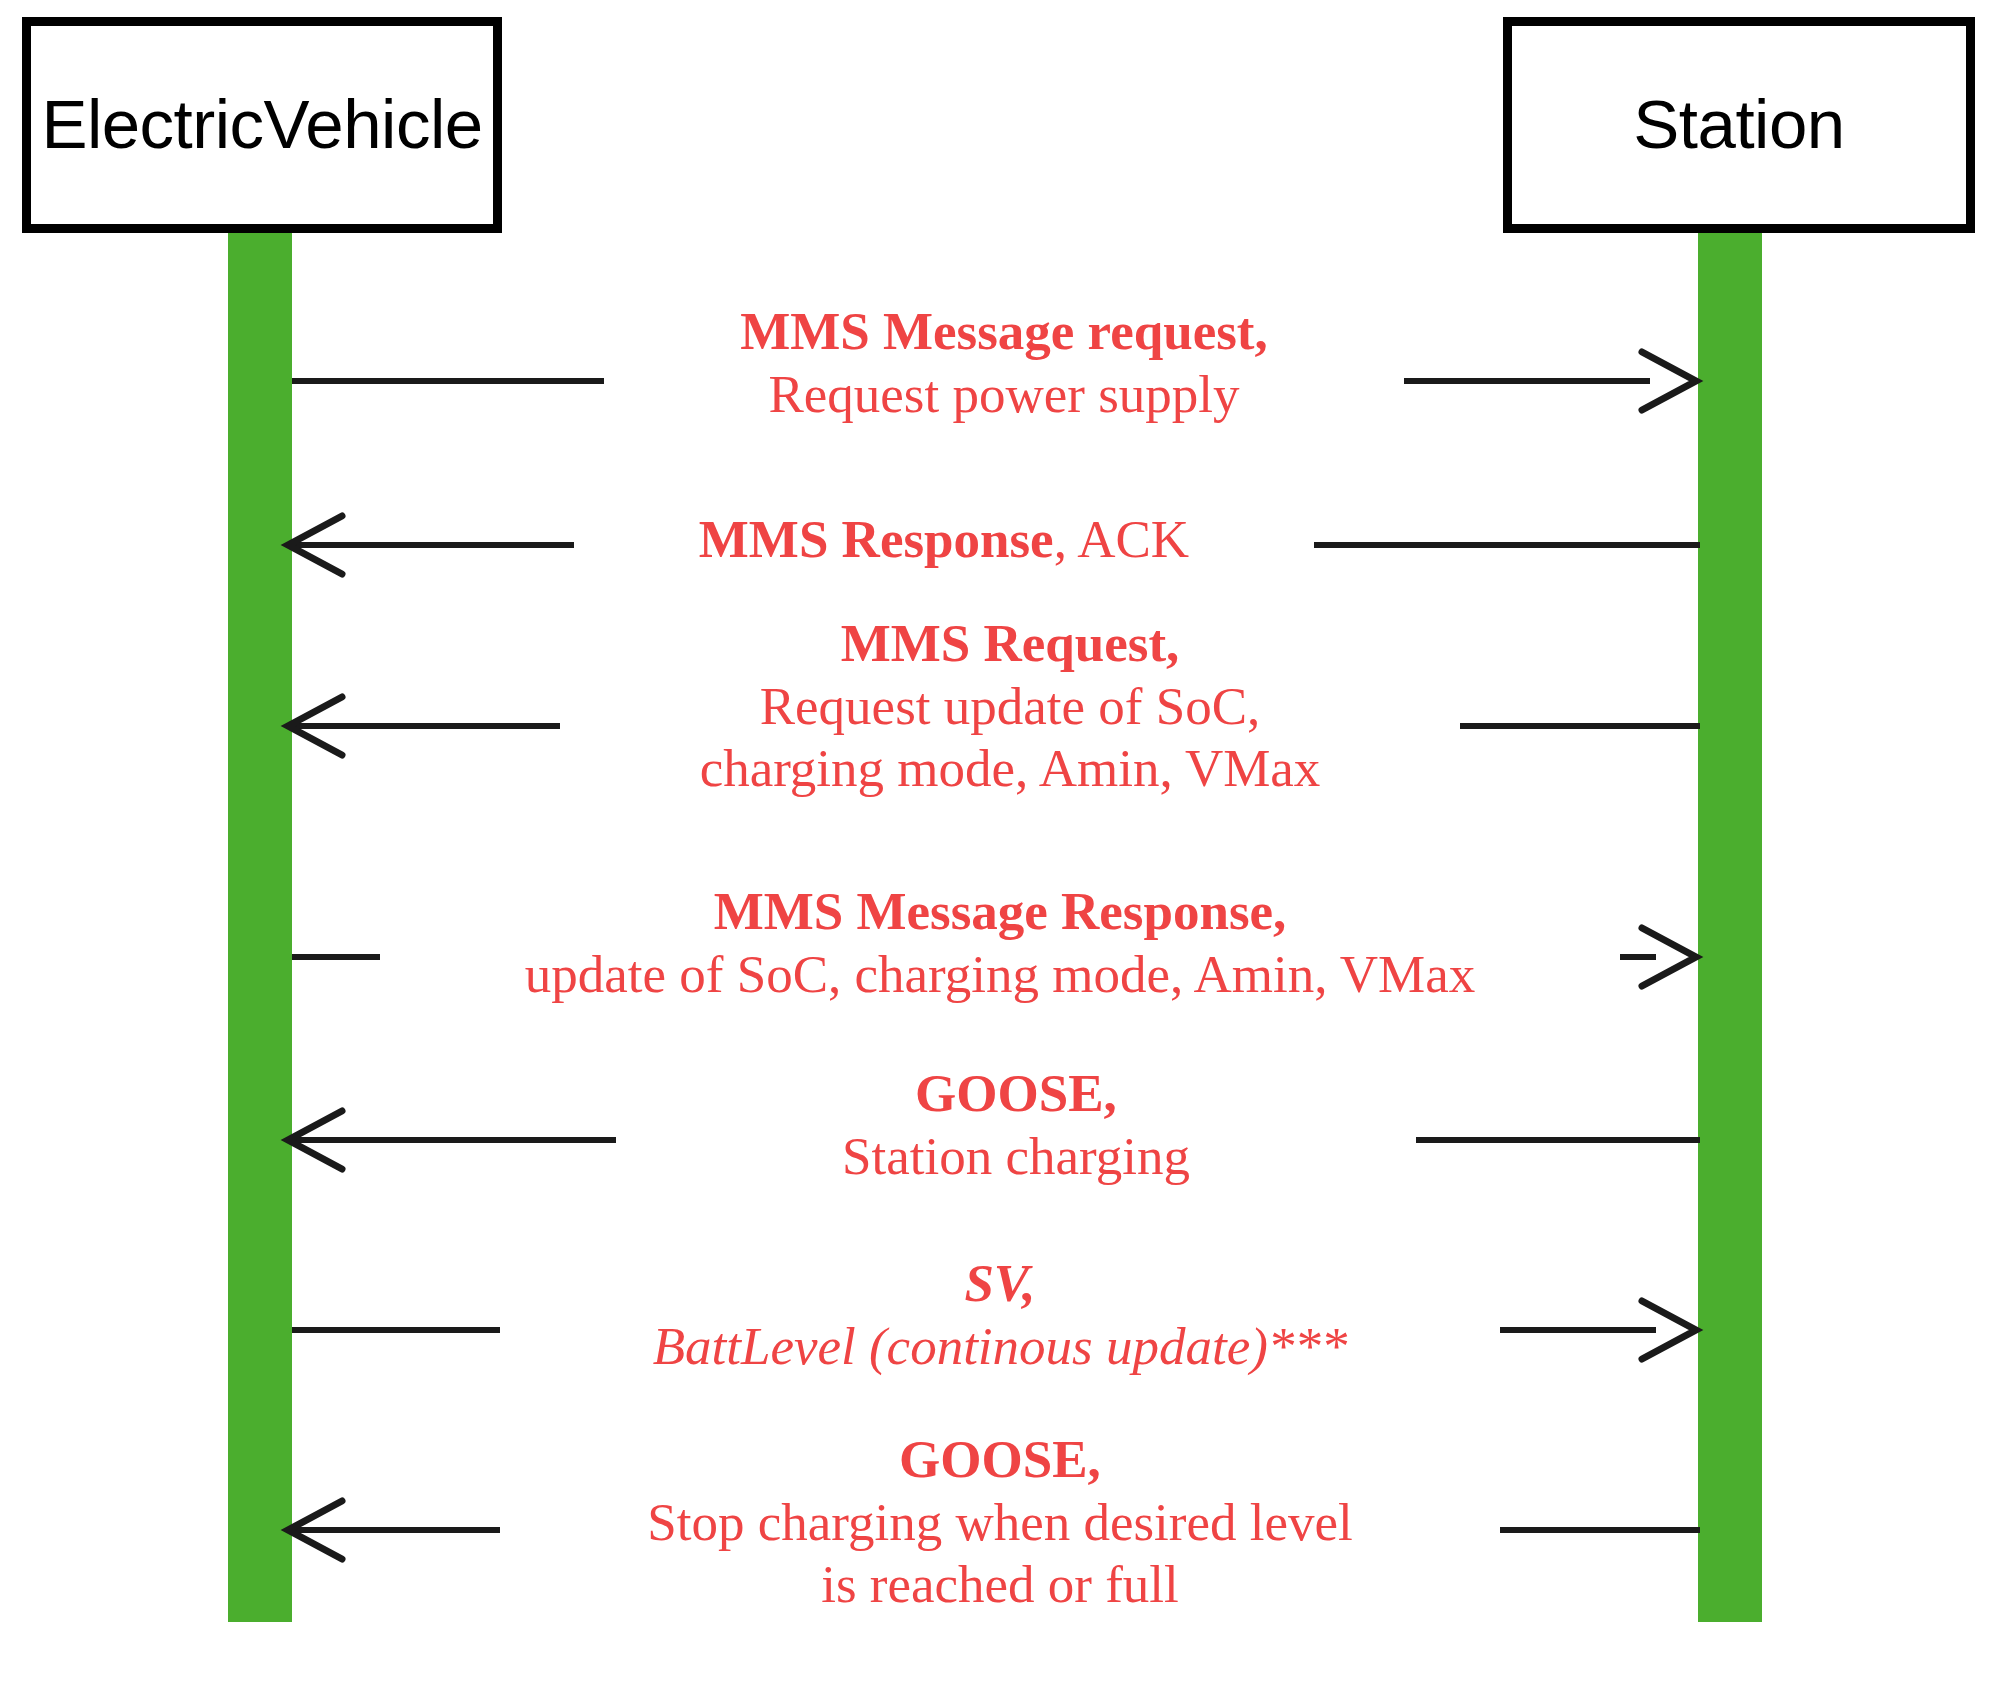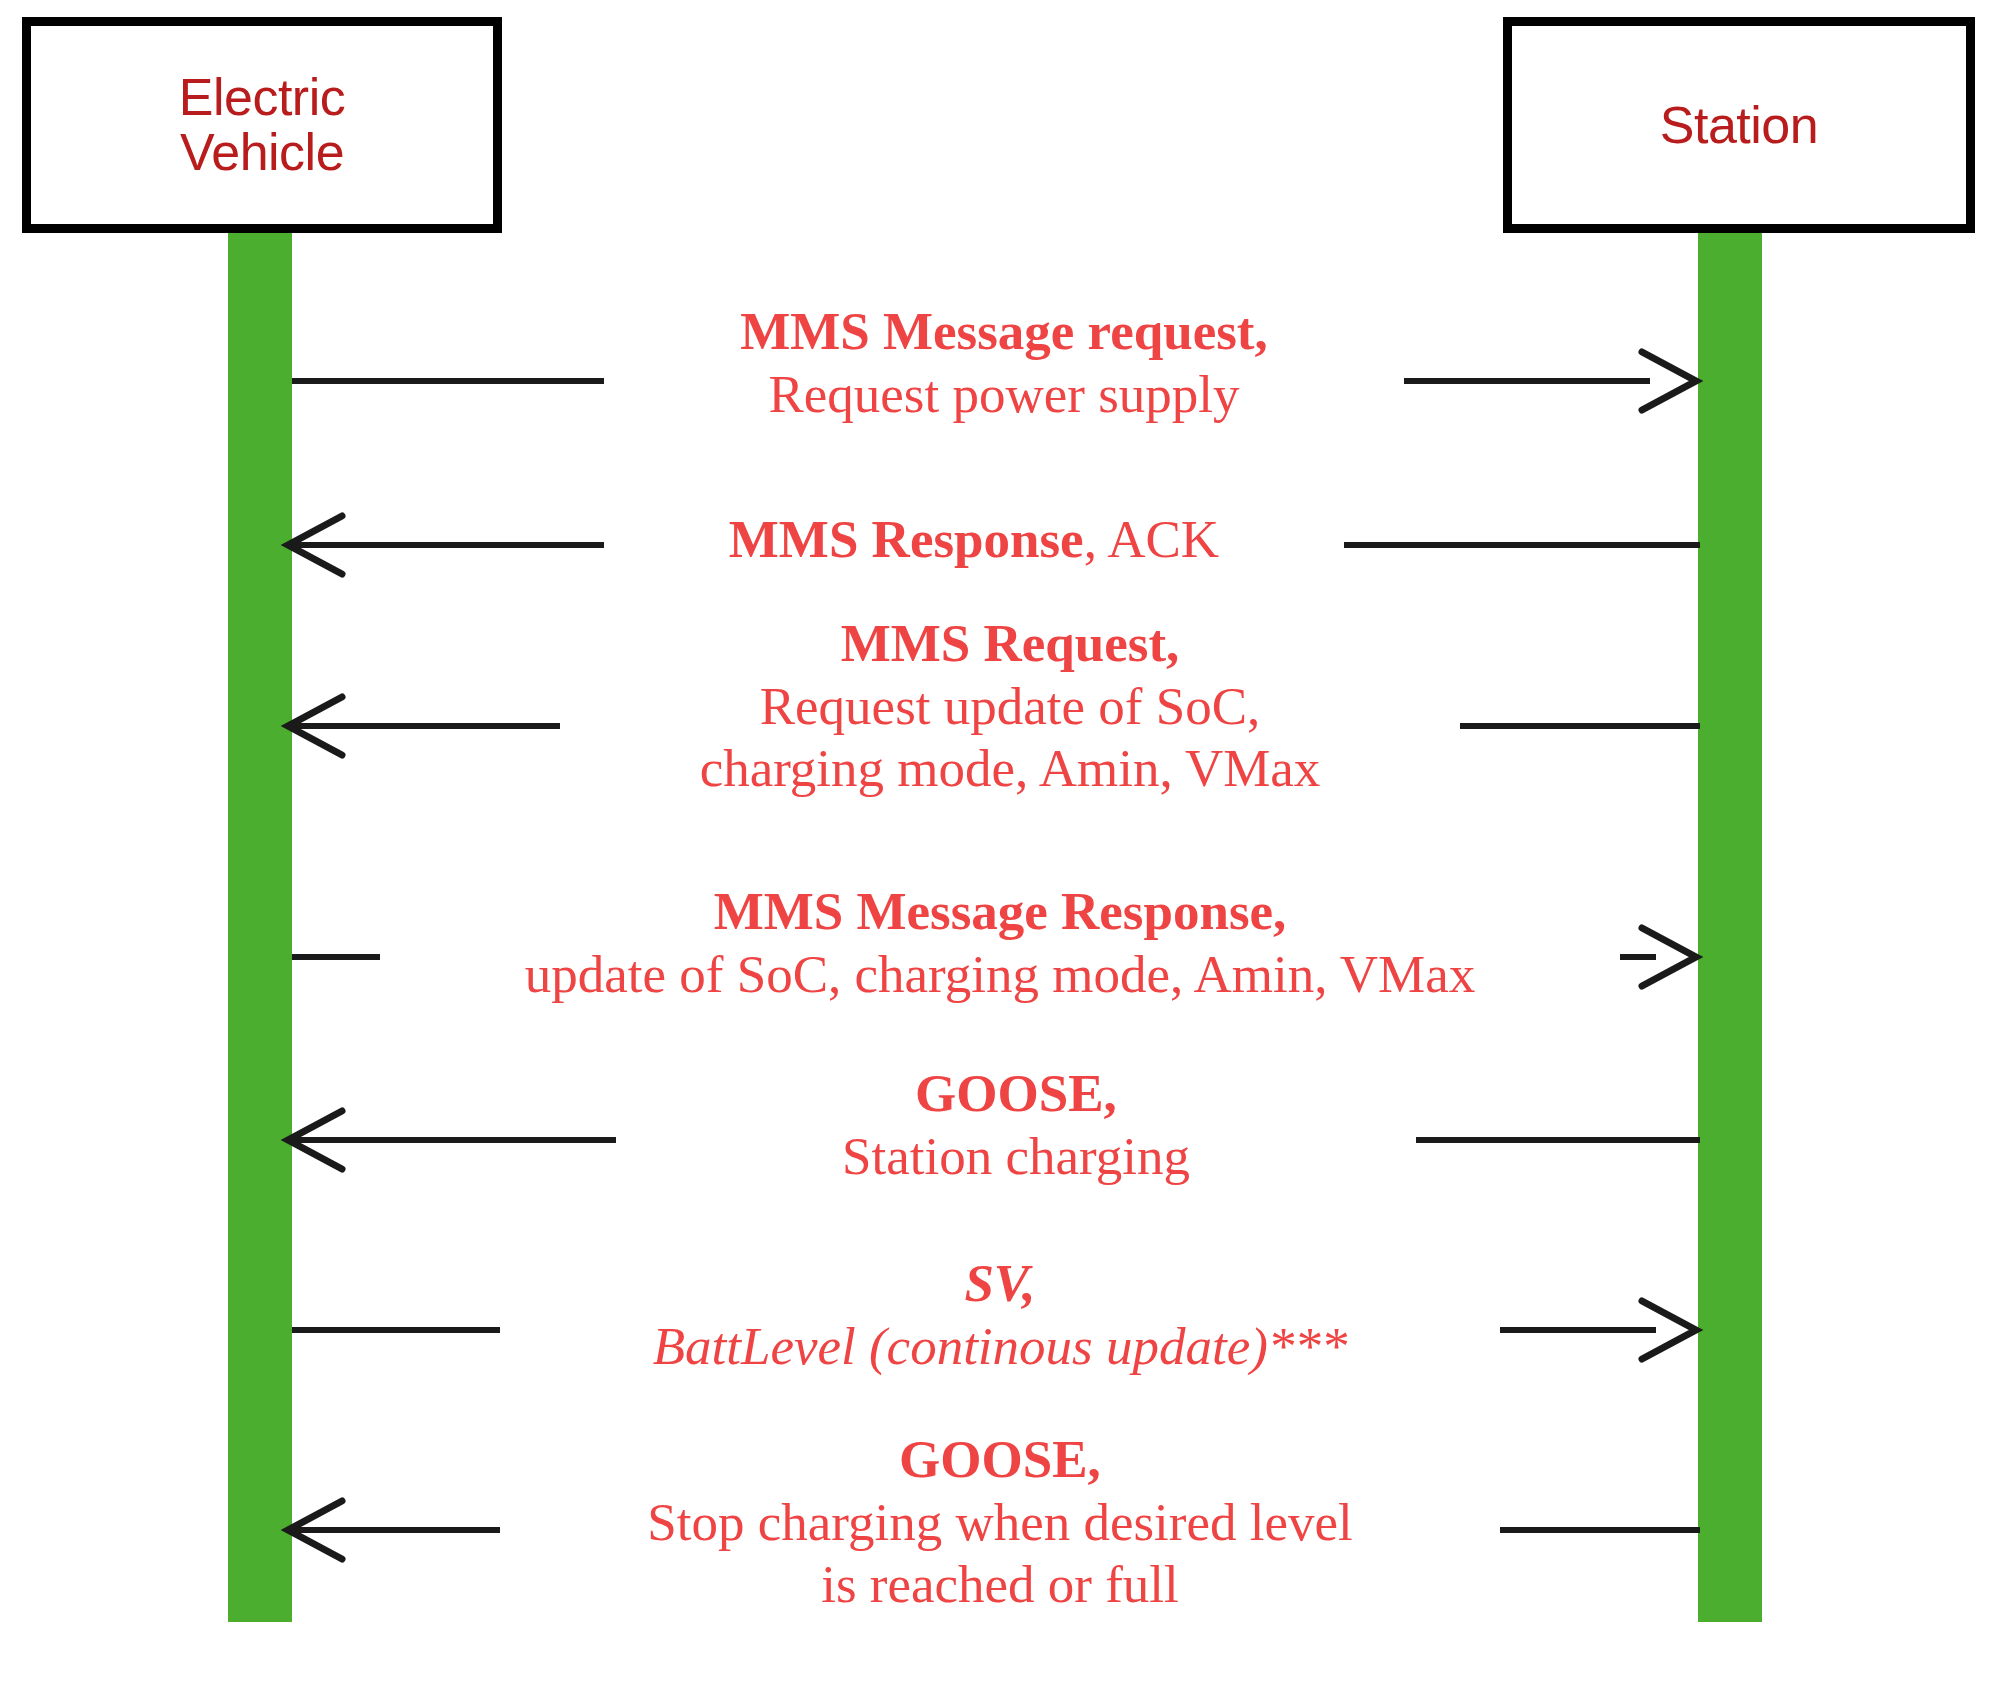--- a/index.html
+++ b/index.html
@@ -16,27 +16,26 @@
     font-family: "Liberation Serif", "DejaVu Serif", serif;
   }
 
   
   .actor-box {
     position: absolute;
     box-sizing: border-box;
     border: 9px solid #000000;
     background: #ffffff;
     display: flex;
-    flex-direction: column;
     align-items: center;
     justify-content: center;
     font-family: "Liberation Sans", "DejaVu Sans", sans-serif;
-    font-size: 52px;
+    font-size: 69px;
     line-height: 1.05;
-    color: #b91c1c;
+    color: #000000;
     letter-spacing: -0.5px;
     z-index: 4;
   }
   .actor-box .ln { display: block; white-space: nowrap; }
 
   #actor-ev   { left: 22px;   top: 17px;  width: 480px; height: 216px; }
   #actor-cs   { left: 1503px; top: 17px;  width: 472px; height: 216px; }
 
   
   .lifeline {
@@ -118,21 +117,21 @@
   </div>
 
   <div class="msg">
     <div class="arrow-line" style="left:292px; top:542px; width:400px;"></div>
     <div class="arrow-line" style="left:1310px; top:542px; width:390px;"></div>
     <div class="arrow-head" style="left:284px; top:514px;">
       <svg viewBox="0 0 60 62">
           <path d="M58 2 L4 31 L58 60" fill="none" stroke="#1a1a1a" stroke-width="7" stroke-linecap="round"></path>
         </svg>
     </div>
-    <div class="msg-label" style="left:604px; top:508px; width:740px;">
+    <div class="msg-label" style="left:574px; top:508px; width:740px;">
       <span class="lbl-line"><span class="b">MMS Response</span><span class="r">, ACK</span></span>
     </div>
   </div>
 
   <div class="msg">
     <div class="arrow-line" style="left:292px; top:723px; width:330px;"></div>
     <div class="arrow-line" style="left:1400px; top:723px; width:300px;"></div>
     <div class="arrow-head" style="left:284px; top:695px;">
       <svg viewBox="0 0 60 62">
           <path d="M58 2 L4 31 L58 60" fill="none" stroke="#1a1a1a" stroke-width="7" stroke-linecap="round"></path>

